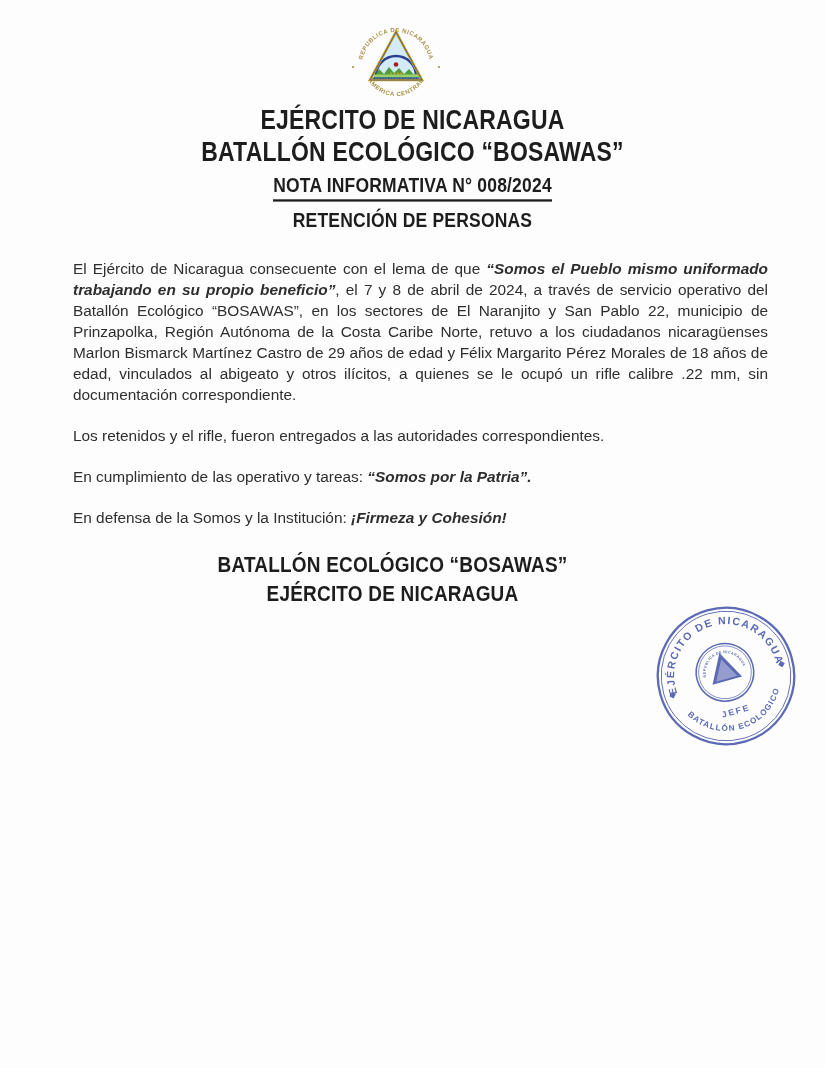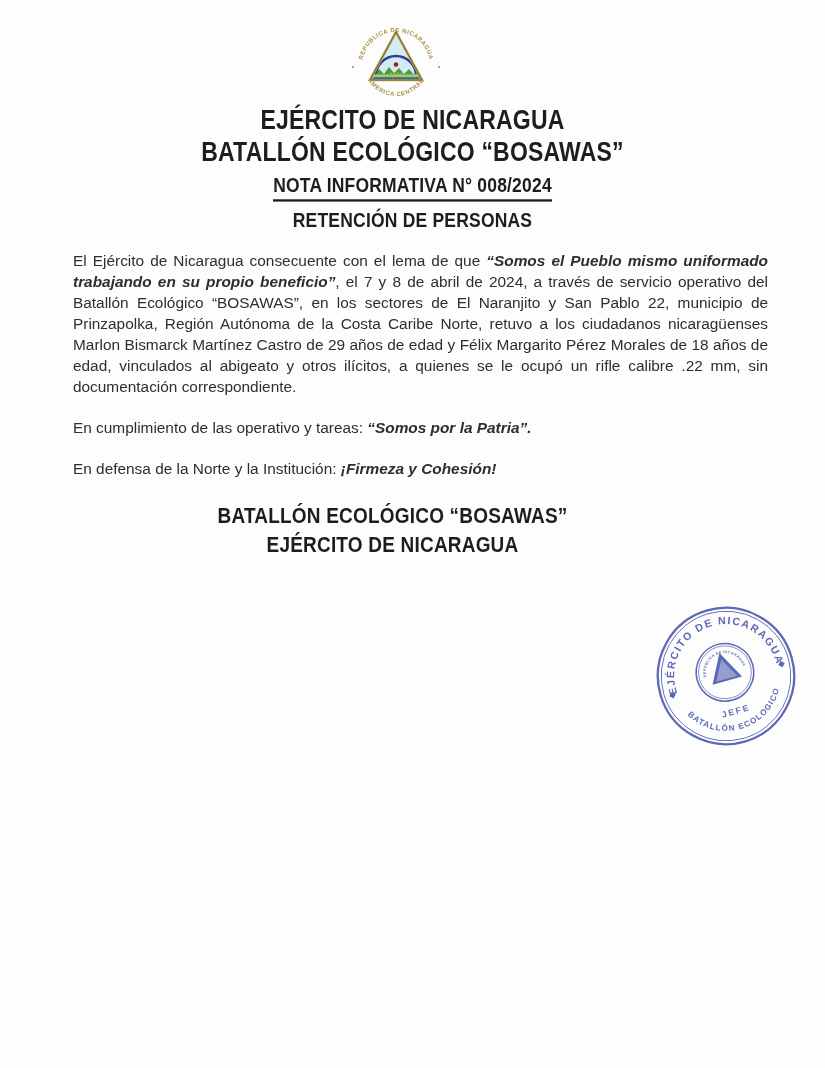--- a/index.html
+++ b/index.html
@@ -9,21 +9,21 @@
     font-family:"Liberation Sans","DejaVu Sans",sans-serif;
   }
   .emblem-wrap{padding-top:22px;display:flex;justify-content:center;transform:translateX(-17px);}
   .head-block{text-align:center;margin-top:2px;transform:scaleY(1.18);transform-origin:top center;}
   .h-main{font-size:23px;font-weight:bold;line-height:27px;color:#1d1d1d;letter-spacing:0.2px;}
   .nota-row{margin-top:16px;text-align:center;transform:scaleY(1.15);transform-origin:top center;}
   .nota{display:inline-block;font-size:17.5px;font-weight:bold;color:#1d1d1d;
         border-bottom:2.5px solid #1d1d1d;padding-bottom:1px;letter-spacing:0.2px;}
   .subject{margin-top:11px;text-align:center;font-size:17.5px;font-weight:bold;color:#1d1d1d;
            transform:scaleY(1.15);transform-origin:top center;letter-spacing:0.2px;}
-  .body-text{margin-top:20px;padding:0 57px 0 73px;font-size:15.4px;line-height:21px;
+  .body-text{margin-top:28px;padding:0 57px 0 73px;font-size:15.4px;line-height:21px;
              text-align:justify;color:#2e2e2e;}
   .body-text p{margin:0 0 20px 0;}
   .motto{font-weight:bold;font-style:italic;}
   .sig{margin-top:22px;text-align:center;font-size:19px;font-weight:bold;line-height:25px;
        color:#1d1d1d;transform:scaleY(1.15) translateX(-20px);transform-origin:top center;letter-spacing:0.2px;}
   .seal{position:absolute;left:654px;top:604px;width:144px;height:144px;}
 </style>
 </head>
 <body>
 
@@ -61,22 +61,23 @@
   </div>
 
   <div class="nota-row">
     <span class="nota">NOTA INFORMATIVA N° 008/2024</span>
   </div>
 
   <div class="subject">RETENCIÓN DE PERSONAS</div>
 
   <div class="body-text">
     <p><span>El Ejército de Nicaragua consecuente con el lema de que </span><span class="motto">“Somos el Pueblo mismo uniformado trabajando en su propio beneficio”</span><span>, el 7 y 8 de abril de 2024, a través de servicio operativo del Batallón Ecológico “BOSAWAS”, en los sectores de El Naranjito y San Pablo 22, municipio de Prinzapolka, Región Autónoma de la Costa Caribe Norte, retuvo a los ciudadanos nicaragüenses Marlon Bismarck Martínez Castro de 29 años de edad y Félix Margarito Pérez Morales de 18 años de edad, vinculados al abigeato y otros ilícitos, a quienes se le ocupó un rifle calibre .22 mm, sin documentación correspondiente.</span></p>
+    <p>Los retenidos y el rifle, fueron entregados a las autoridades correspondientes.</p>
     <p><span>En cumplimiento de las operativo y tareas: </span><span class="motto">“Somos por la Patria”.</span></p>
-    <p><span>En defensa de la Norte y la Institución: </span><span class="motto">¡Firmeza y Cohesión!</span></p>
+    <p><span>En defensa de la Somos y la Institución: </span><span class="motto">¡Firmeza y Cohesión!</span></p>
   </div>
 
   <div class="sig">
     <div>BATALLÓN ECOLÓGICO “BOSAWAS”</div>
     <div>EJÉRCITO DE NICARAGUA</div>
   </div>
 
   <svg class="seal" viewBox="0 0 150 150" aria-hidden="true">
     <defs>
       <path id="sealTop" d="M 27.3,100.3 A 54,54 0 1 1 122.7,100.3"></path>

